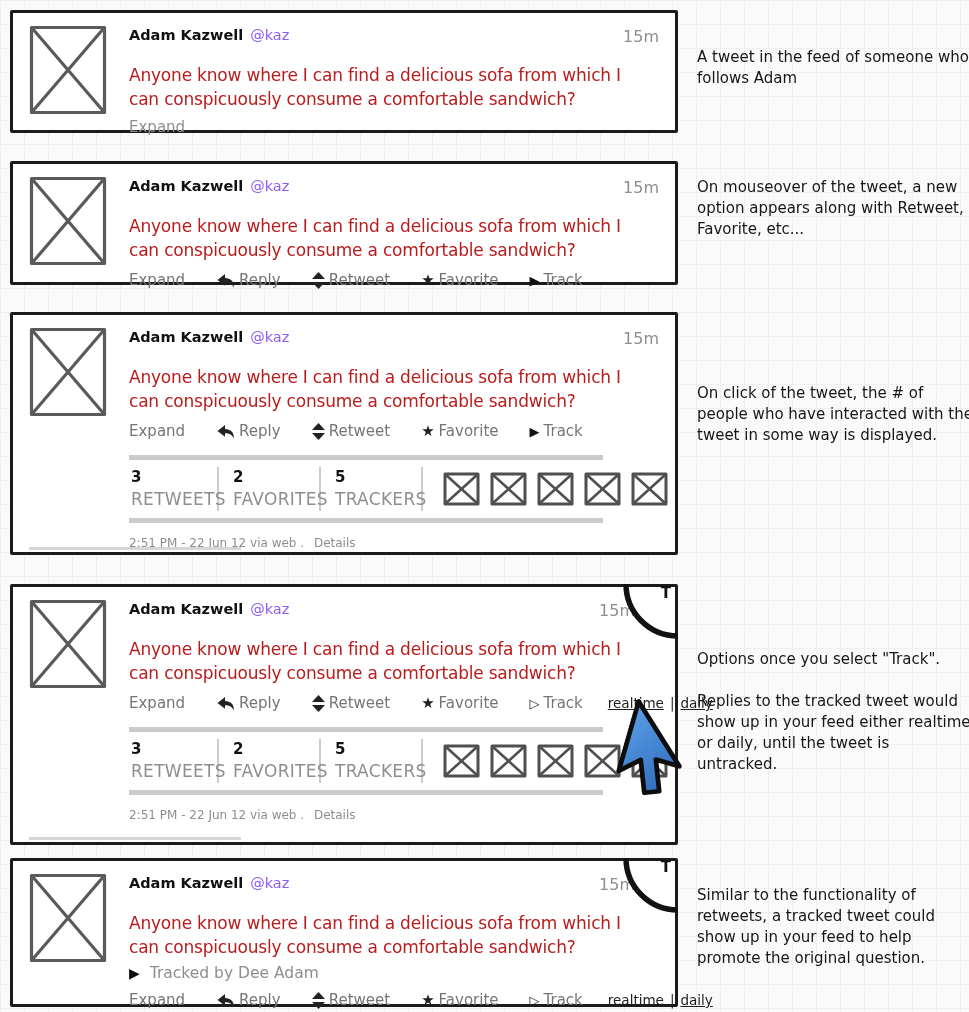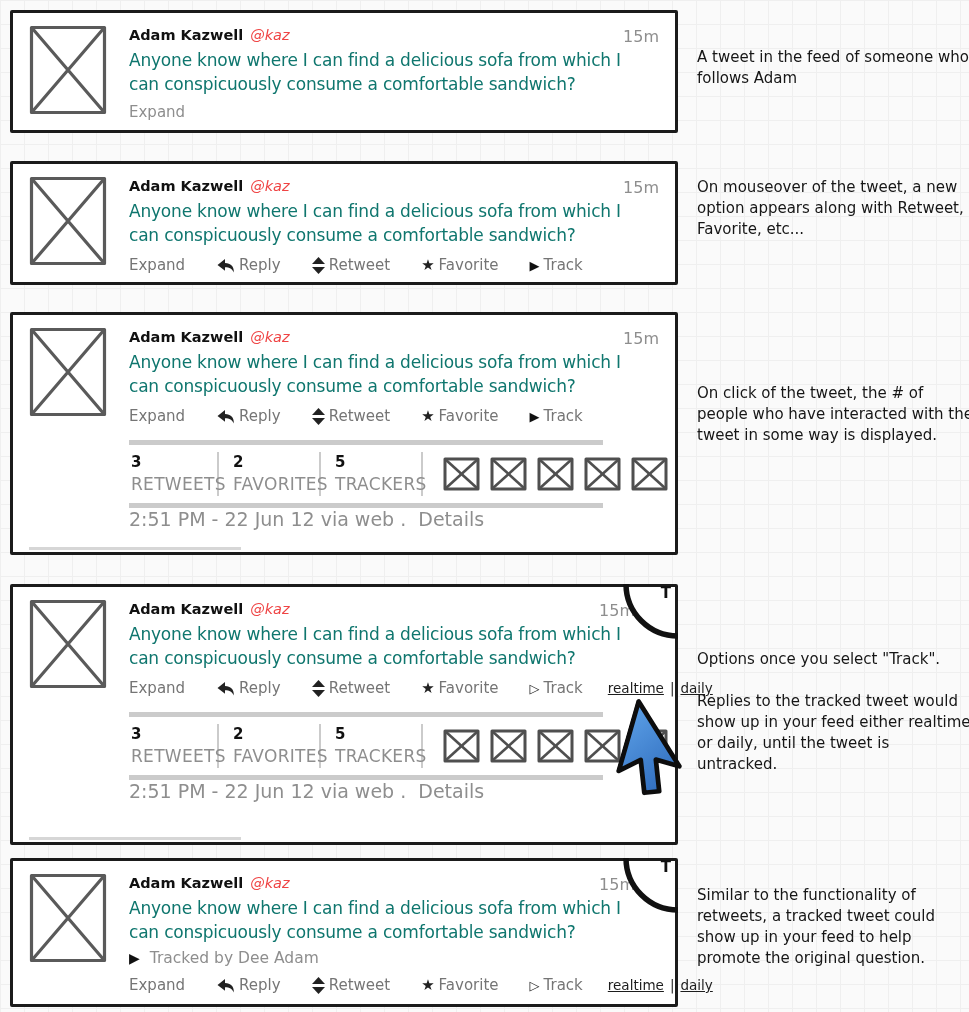--- a/index.html
+++ b/index.html
@@ -25,24 +25,24 @@
   .c2{top:161px;height:124px;}
   .c3{top:312px;height:243px;}
   .c4{top:584px;height:261px;}
   .c5{top:858px;height:149px;}
   .card-inner{display:flex;padding:12px 16px 10px 16px;}
   .avatar{flex:none;width:78px;height:90px;margin-right:22px;}
   .avatar svg{display:block;}
   .content{flex:1;min-width:0;padding-top:2px;position:relative;}
   .hdr{display:flex;align-items:flex-start;font-size:14.5px;}
   .uname{font-weight:bold;color:#111;}
-  .handle{color:#ef4444;margin-left:7px;font-style:italic;}
+  .handle{color:#8b5cf6;margin-left:7px;}
   .time{margin-left:auto;color:#8e8e8e;font-size:16px;}
   .time.flagged{margin-right:24px;}
-  .tweet-text{margin-top:2px;font-size:17px;line-height:24px;color:#0f766e;
+  .tweet-text{margin-top:17px;font-size:17px;line-height:24px;color:#b91c1c;
     max-width:514px;letter-spacing:-0.2px;}
   .expand-lone{margin-top:7px;font-size:15px;color:#8e8e8e;cursor:pointer;}
   .actions{display:flex;align-items:center;gap:31px;margin-top:9px;
     font-size:15px;color:#757575;}
   .action{display:flex;align-items:center;gap:4px;cursor:pointer;}
   .icn{color:#222;line-height:1;}
   .icn svg{display:block;}
   .tri-filled{font-size:13px;color:#111;}
   .tri-outline{font-size:13px;color:#222;font-weight:bold;}
   .star{font-size:15px;color:#222;}
@@ -51,21 +51,21 @@
   .rt-link{text-decoration:underline;cursor:pointer;}
   .daily-link{cursor:pointer;text-decoration:underline;}
   .stats-wrap{margin-top:15px;width:474px;border-top:5px solid #cbcbcb;
     border-bottom:5px solid #cbcbcb;display:flex;align-items:center;padding:7px 0;}
   .stat{width:74px;border-right:2px solid #cbcbcb;padding:1px 12px 2px 2px;
     margin-right:12px;cursor:pointer;}
   .stat .n{font-weight:bold;font-size:15px;color:#111;}
   .stat .l{font-size:17px;color:#8e8e8e;letter-spacing:.3px;margin-top:3px;}
   .mini-avatars{display:flex;gap:10px;margin-left:8px;align-items:center;}
   .mini-avatars svg{display:block;}
-  .detail-row{font-size:19px;color:#8e8e8e;}
+  .detail-row{margin-top:13px;font-size:12px;color:#8e8e8e;}
   .details-link{margin-left:6px;cursor:pointer;}
   .tracked-row{display:flex;align-items:center;gap:10px;margin-top:5px;
     font-size:15.5px;color:#8e8e8e;}
   .tracked-row .icn{font-size:14px;color:#111;}
   .bottom-rule{position:absolute;left:16px;bottom:2px;width:212px;height:3px;
     background:#d6d6d6;}
   .corner-flag{position:absolute;top:-3px;right:-3px;width:60px;height:60px;}
   .corner-flag svg{display:block;}
   .corner-t{position:absolute;top:0px;right:7px;font-size:15px;font-weight:bold;color:#111;}
   .annotation{position:absolute;left:697px;width:276px;font-size:15px;

